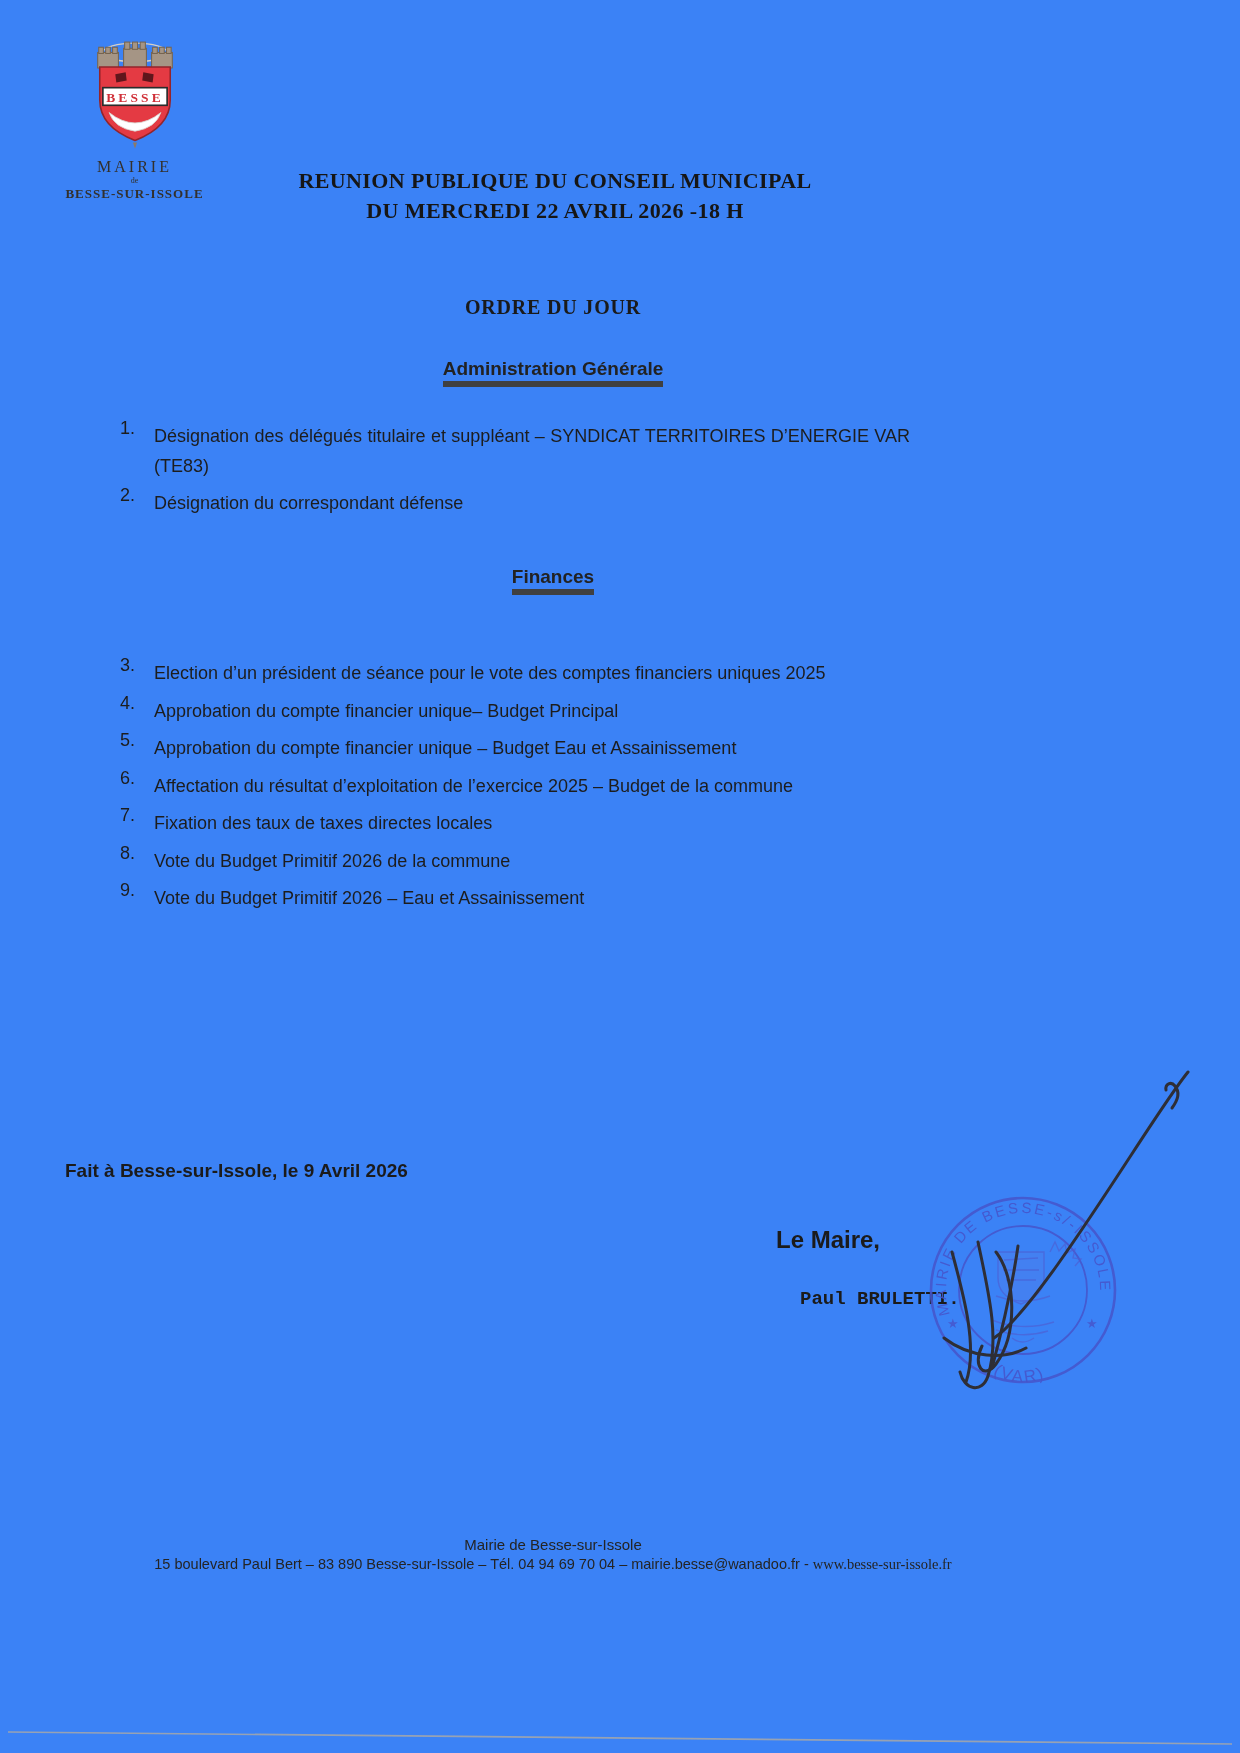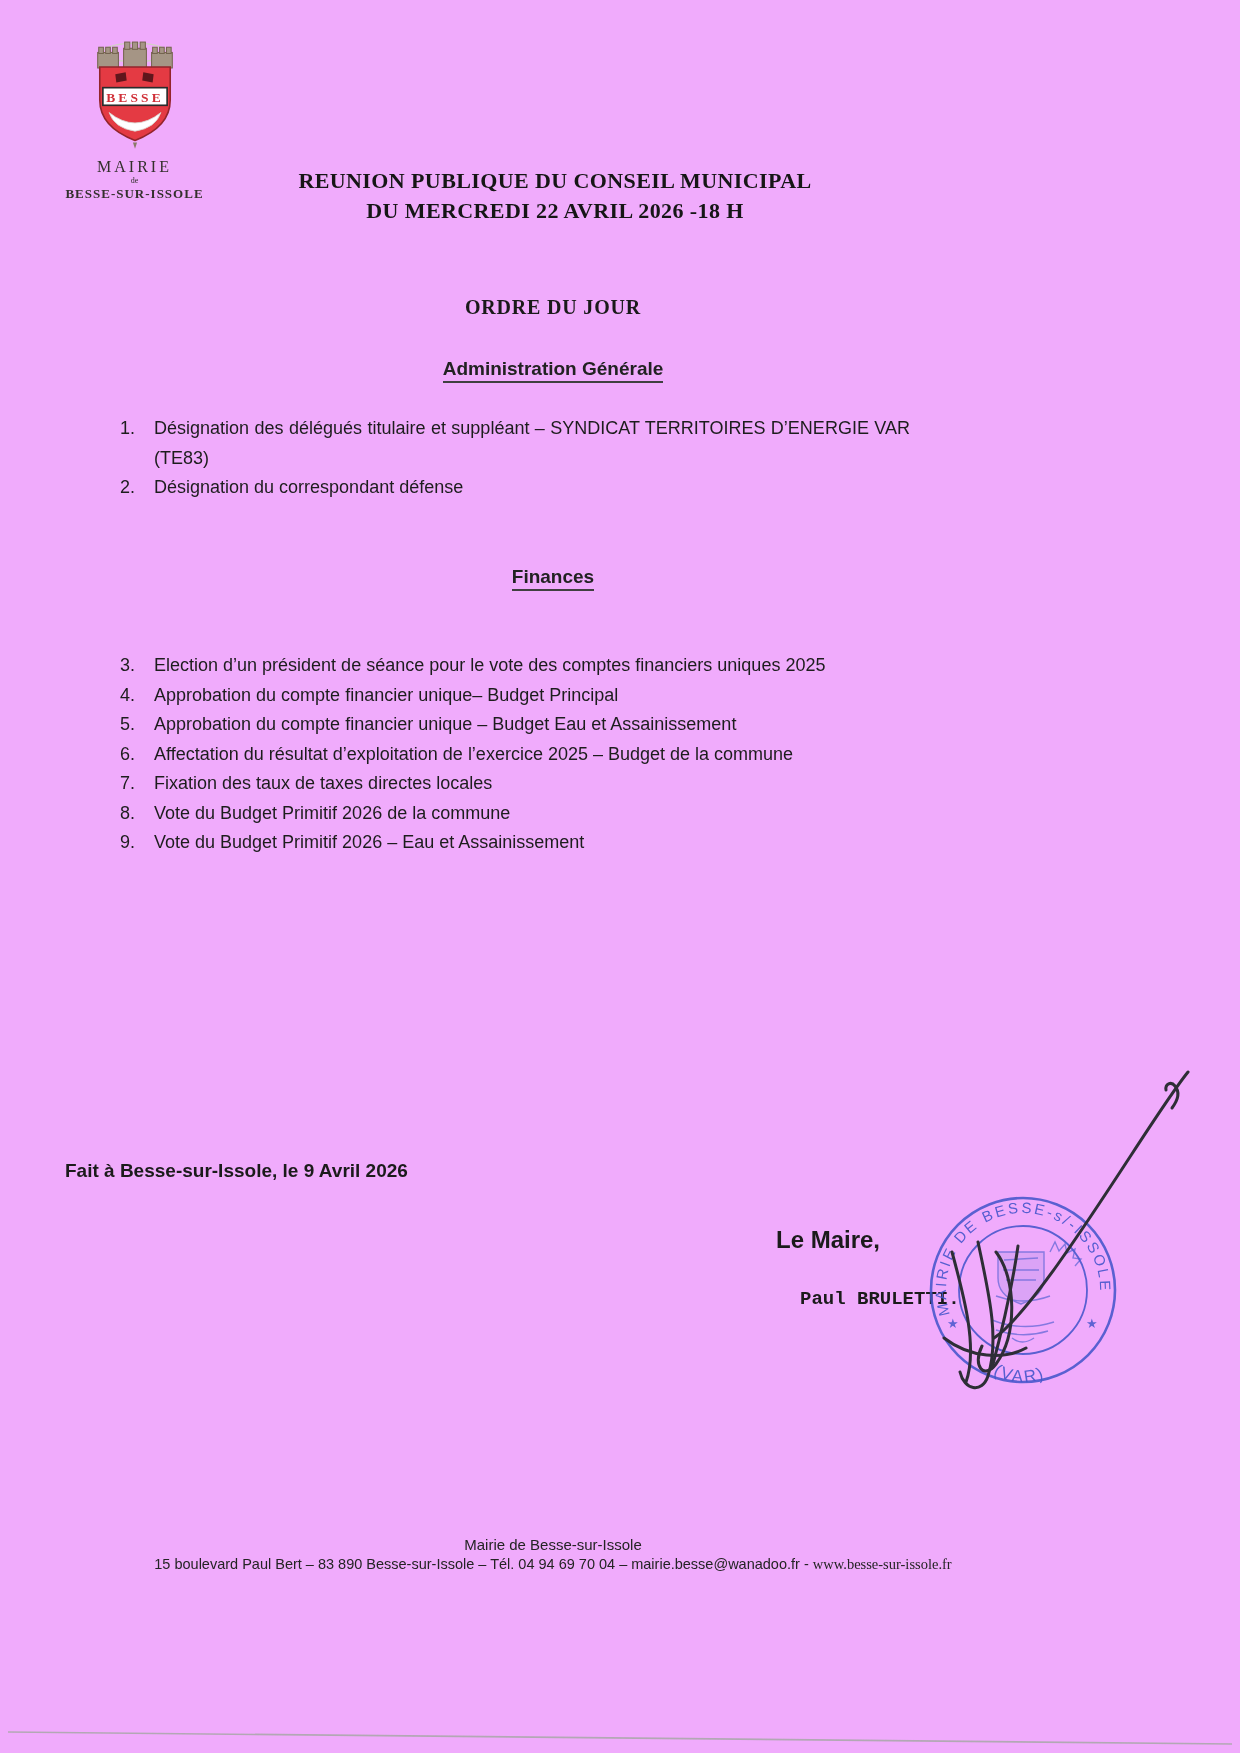--- a/index.html
+++ b/index.html
@@ -1,18 +1,18 @@
 <!DOCTYPE html>
 <html><head>
 <meta charset="utf-8">
 <style>
   * { margin:0; padding:0; box-sizing:border-box; }
   html,body { background:#e8e8e8; }
   .page {
-    position:relative; width:1240px; height:1753px; background:#f0abfc;
+    position:relative; width:1240px; height:1753px; background:#3b82f6;
     font-family:"Liberation Sans", sans-serif; color:#1f1f1f; overflow:hidden;
     margin:0 auto;
   }
   
   .logo-block { position:absolute; left:52px; top:40px; width:165px; text-align:center; }
   .crest { display:block; margin:0 auto; }
   .logo-cap1 { font-family:"Liberation Serif", serif; font-size:16px; letter-spacing:3px; color:#33302c; margin-top:4px; }
   .logo-cap2 { font-family:"Liberation Serif", serif; font-size:8px; color:#33302c; margin-top:0px; }
   .logo-cap3 { font-family:"Liberation Serif", serif; font-size:13px; letter-spacing:1px; color:#33302c; margin-top:1px; font-weight:bold; }
   
@@ -23,29 +23,29 @@
   }
   .title-underline { display:inline-block; border-bottom:2.5px solid #161616; padding-bottom:1px; }
   .ordre {
     position:absolute; left:120px; top:296px; width:866px; text-align:center;
     font-family:"Liberation Serif", serif; font-weight:bold; font-size:20px;
     letter-spacing:0.8px; color:#1a1a1a;
   }
   
   .sec-title { position:absolute; left:120px; width:866px; text-align:center;
     font-weight:bold; font-size:19px; color:#222; }
-  .sec-title span { display:inline-block; border-bottom:2px solid #404040; padding-bottom:1px; }
+  .sec-title span { display:inline-block; border-bottom:6px solid #404040; padding-bottom:1px; }
   .sec1-title { top:358px; }
   .sec2-title { top:566px; }
   .list { position:absolute; left:120px; width:790px; }
   .list1 { top:414px; }
   .list2 { top:651px; }
   .row { display:flex; line-height:29.5px; font-size:18px; color:#1d1d1d; }
   .num { flex:0 0 34px; }
-  .txt { flex:1; text-align:justify; }
+  .txt { flex:1; text-align:justify;margin-top:8px; }
   
   .fait  { position:absolute; left:65px;  top:1160px; font-size:19px; font-weight:bold; color:#1b1b1b; }
   .maire { position:absolute; left:776px; top:1226px; font-size:24px; font-weight:bold; color:#1b1b1b; }
   .name  { position:absolute; left:800px; top:1288px; font-size:19px; font-weight:bold; color:#1b1b1b;font-family:Liberation Mono, monospace; }
   .stamp-wrap { position:absolute; left:900px; top:1038px; width:300px; height:360px; }
   
   .footer { position:absolute; left:120px; width:866px; text-align:center; color:#242424; }
   .footer-1 { top:1536px; font-size:15px; }
   .footer-2 { top:1556px; font-size:14.5px; }
   .footer-url { font-family:"Liberation Serif", serif; font-size:14.5px; }

